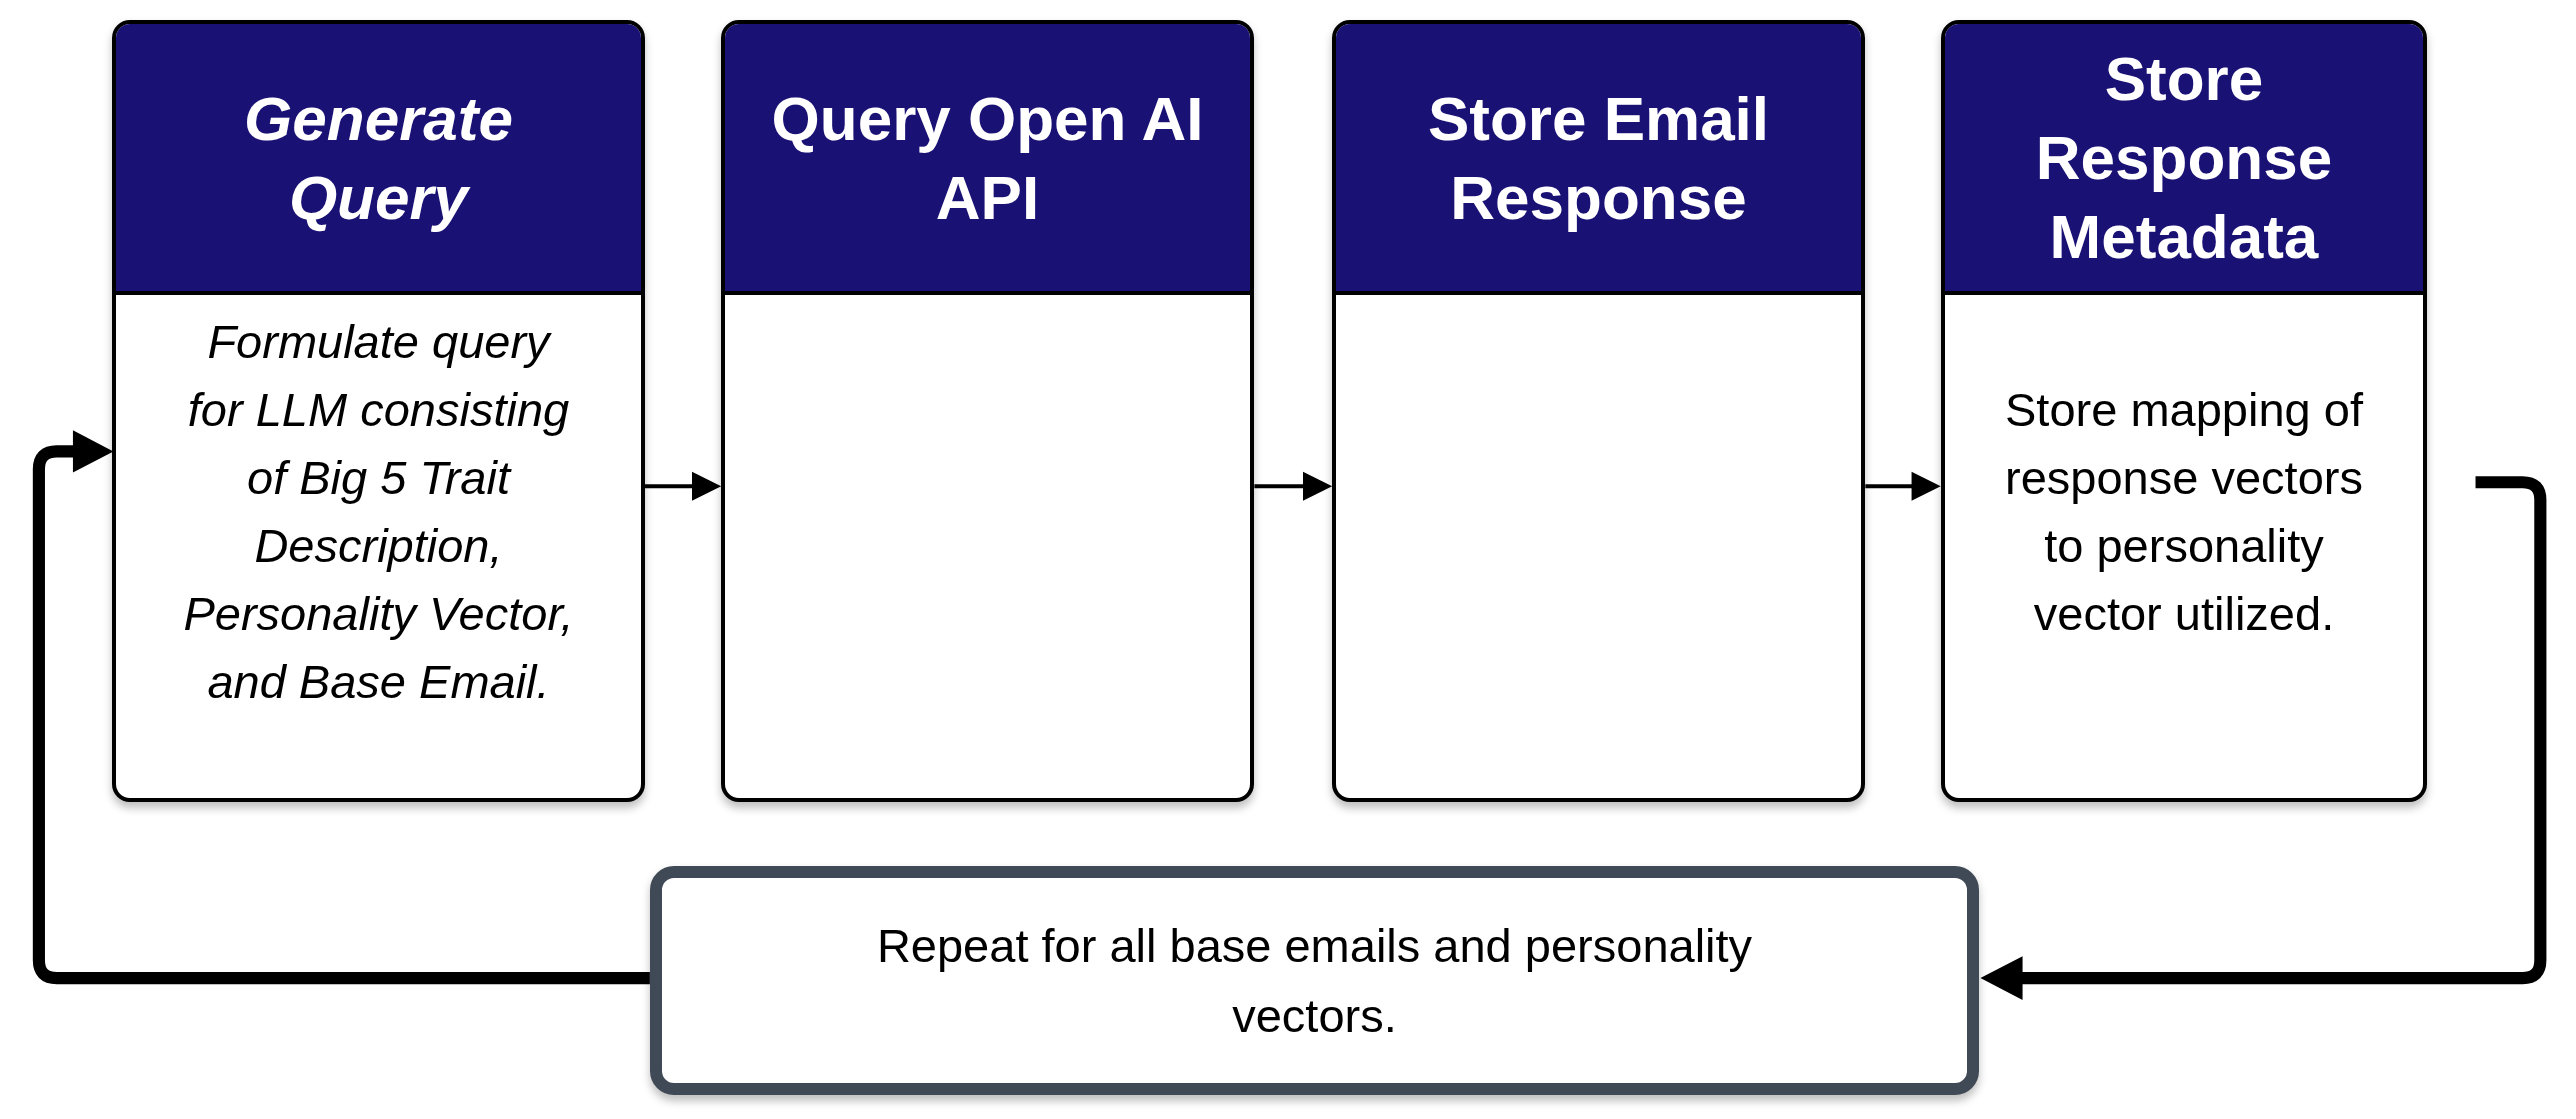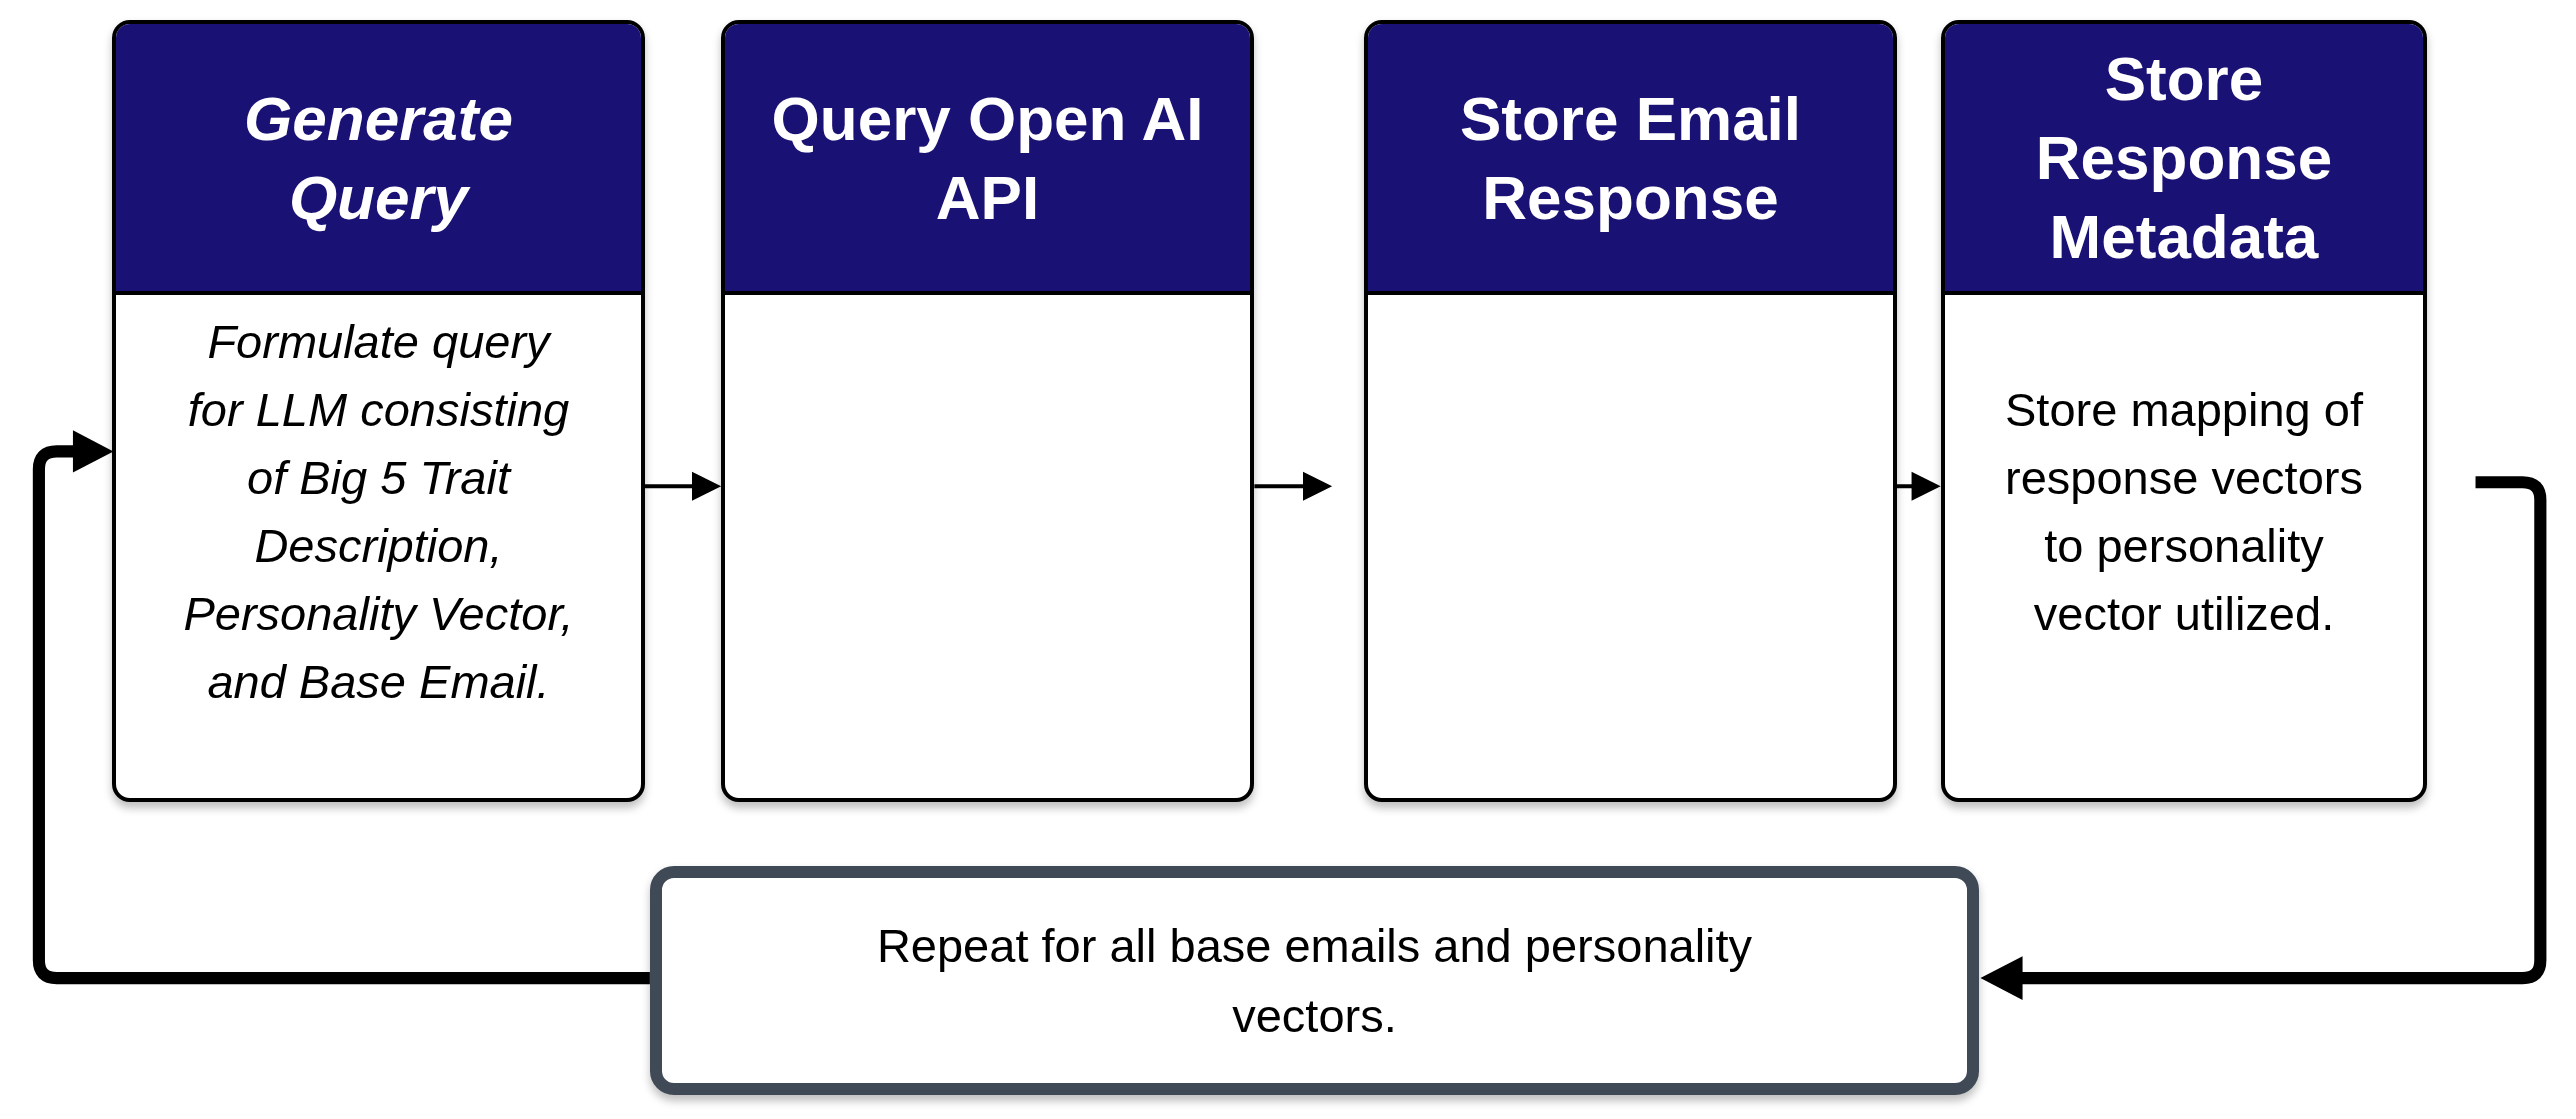--- a/index.html
+++ b/index.html
@@ -136,21 +136,21 @@
 Description,
 Personality Vector,
 and Base Email.</div>
   </div>
 
   <div class="step" style="left:721px; width:533px;">
     <div class="step-header">Query Open AI
 API</div>
   </div>
 
-  <div class="step" style="left:1332px; width:533px;margin-left:32px;">
+  <div class="step" style="left:1332px; width:533px;">
     <div class="step-header">Store Email
 Response</div>
   </div>
 
   <div class="step" style="left:1941px; width:486px;">
     <div class="step-header">Store
 Response
 Metadata</div>
     <div class="step-body">Store mapping of
 response vectors

